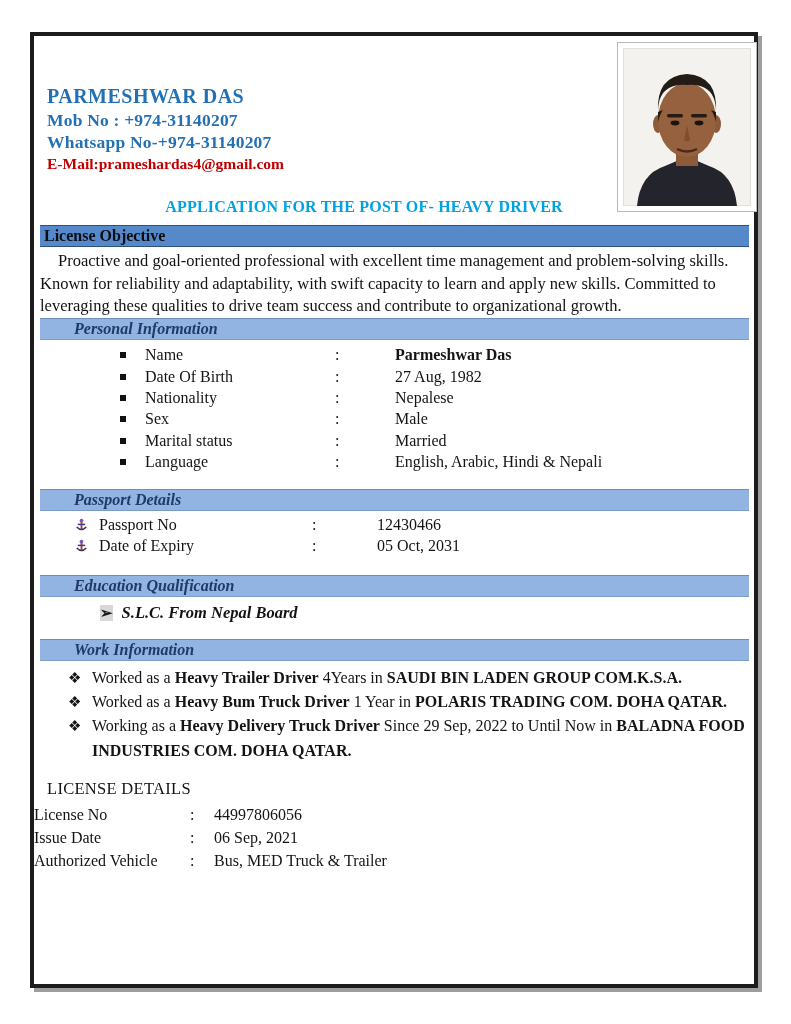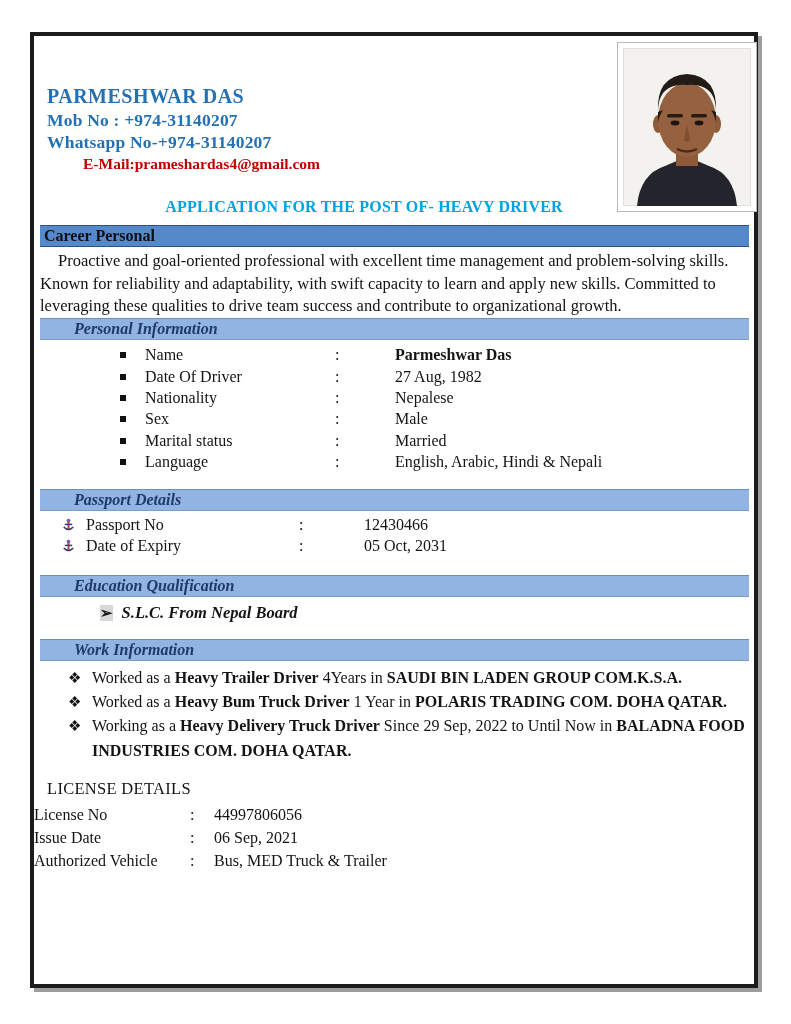--- a/index.html
+++ b/index.html
@@ -13,21 +13,21 @@
     font-family:"Liberation Serif","DejaVu Serif",serif;color:#141414;
   }
   .page{
     position:absolute;left:30px;top:32px;width:728px;height:956px;background:#fff;
     border:4px solid #1c1c1c;box-shadow:4px 4px 0 #9d9d9d;
   }
   
   .header{margin:48px 0 0 13px;}
   .name{font-size:20px;font-weight:bold;color:var(--header-blue);letter-spacing:.5px;line-height:25px;}
   .contact{font-size:17.5px;font-weight:bold;color:var(--header-blue);letter-spacing:.2px;line-height:22px;}
-  .email{font-size:15.5px;font-weight:bold;color:var(--email-red);line-height:21px;margin-left:36px;}
+  .email{font-size:15.5px;font-weight:bold;color:var(--email-red);line-height:21px;}
   
   .photo{position:absolute;top:6px;left:583px;width:140px;height:170px;background:#fff;
          border:1px solid #b9b9b9;padding:5px;}
   .photo svg{display:block;width:100%;height:100%;}
   
   .app-title{width:660px;margin-top:22px;text-align:center;font-weight:bold;font-size:16px;
              color:var(--title-blue);letter-spacing:.2px;line-height:21px;}
   
   .bar{margin:0 5px 0 6px;height:22px;line-height:20px;padding-left:4px;font-size:16px;font-weight:bold;}
   .bar-primary{background:var(--bar-primary);color:#0d0d14;margin-top:8px;
@@ -38,21 +38,21 @@
   .objective{margin:3px 6px 0 6px;text-indent:18px;font-size:16.5px;line-height:22.5px;color:#121212;}
   
   .info-rows{margin-top:5px;}
   .info-row{display:flex;align-items:center;height:21.4px;padding-left:86px;font-size:16px;}
   .sq{width:6px;height:6px;background:#111;margin-right:19px;flex:none;}
   .info-label{width:190px;flex:none;}
   .info-colon{width:60px;flex:none;}
   .info-value.b{font-weight:bold;}
   
   .pass-rows{margin-top:3px;}
-  .pass-row{display:flex;align-items:center;height:21.5px;padding-left:28px;font-size:16px;}
+  .pass-row{display:flex;align-items:center;height:21.5px;padding-left:28px;font-size:16px;margin-left:13px;}
   .anchor{width:24px;flex:none;display:inline-flex;align-items:center;}
   .pass-label{width:213px;flex:none;}
   .pass-colon{width:65px;flex:none;}
   
   .edu-items{margin-top:4px;}
   .edu-item{padding-left:66px;font-size:16.5px;font-weight:bold;font-style:italic;line-height:24px;}
   .arrow{background:#d8d8d8;font-style:normal;margin-right:9px;font-size:15px;}
   
   .work-items{margin-top:5px;}
   .work-item{position:relative;padding-left:58px;padding-right:4px;font-size:16px;line-height:24.3px;}
@@ -93,34 +93,34 @@
       <rect x="68" y="66" width="16" height="3.6" rx="1.8" fill="#241c14"></rect>
       <ellipse cx="52" cy="75" rx="4.4" ry="2.4" fill="#1d140e"></ellipse>
       <ellipse cx="76" cy="75" rx="4.4" ry="2.4" fill="#1d140e"></ellipse>
       <path d="M64 77 L61 92 Q64 95 67 92 Z" fill="#7e4e30"></path>
       <path d="M54 101 Q64 106 74 101" stroke="#4a2b1a" stroke-width="2.4" fill="none"></path>
     </svg>
   </div>
 
   <div class="app-title">APPLICATION FOR THE POST OF- HEAVY DRIVER</div>
 
-  <div class="bar bar-primary">Career Personal</div>
+  <div class="bar bar-primary">License Objective</div>
   <p class="objective">Proactive and goal-oriented professional with excellent time management and problem-solving skills. Known for reliability and adaptability, with swift capacity to learn and apply new skills. Committed to leveraging these qualities to drive team success and contribute to organizational growth.</p>
 
   <div class="bar bar-light">Personal Information</div>
   <div class="info-rows">
       <div class="info-row">
         <span class="sq"></span>
         <span class="info-label">Name</span>
         <span class="info-colon">:</span>
         <span class="info-value b">Parmeshwar Das</span>
       </div>
       <div class="info-row">
         <span class="sq"></span>
-        <span class="info-label">Date Of Driver</span>
+        <span class="info-label">Date Of Birth</span>
         <span class="info-colon">:</span>
         <span class="info-value">27 Aug, 1982</span>
       </div>
       <div class="info-row">
         <span class="sq"></span>
         <span class="info-label">Nationality</span>
         <span class="info-colon">:</span>
         <span class="info-value">Nepalese</span>
       </div>
       <div class="info-row">

